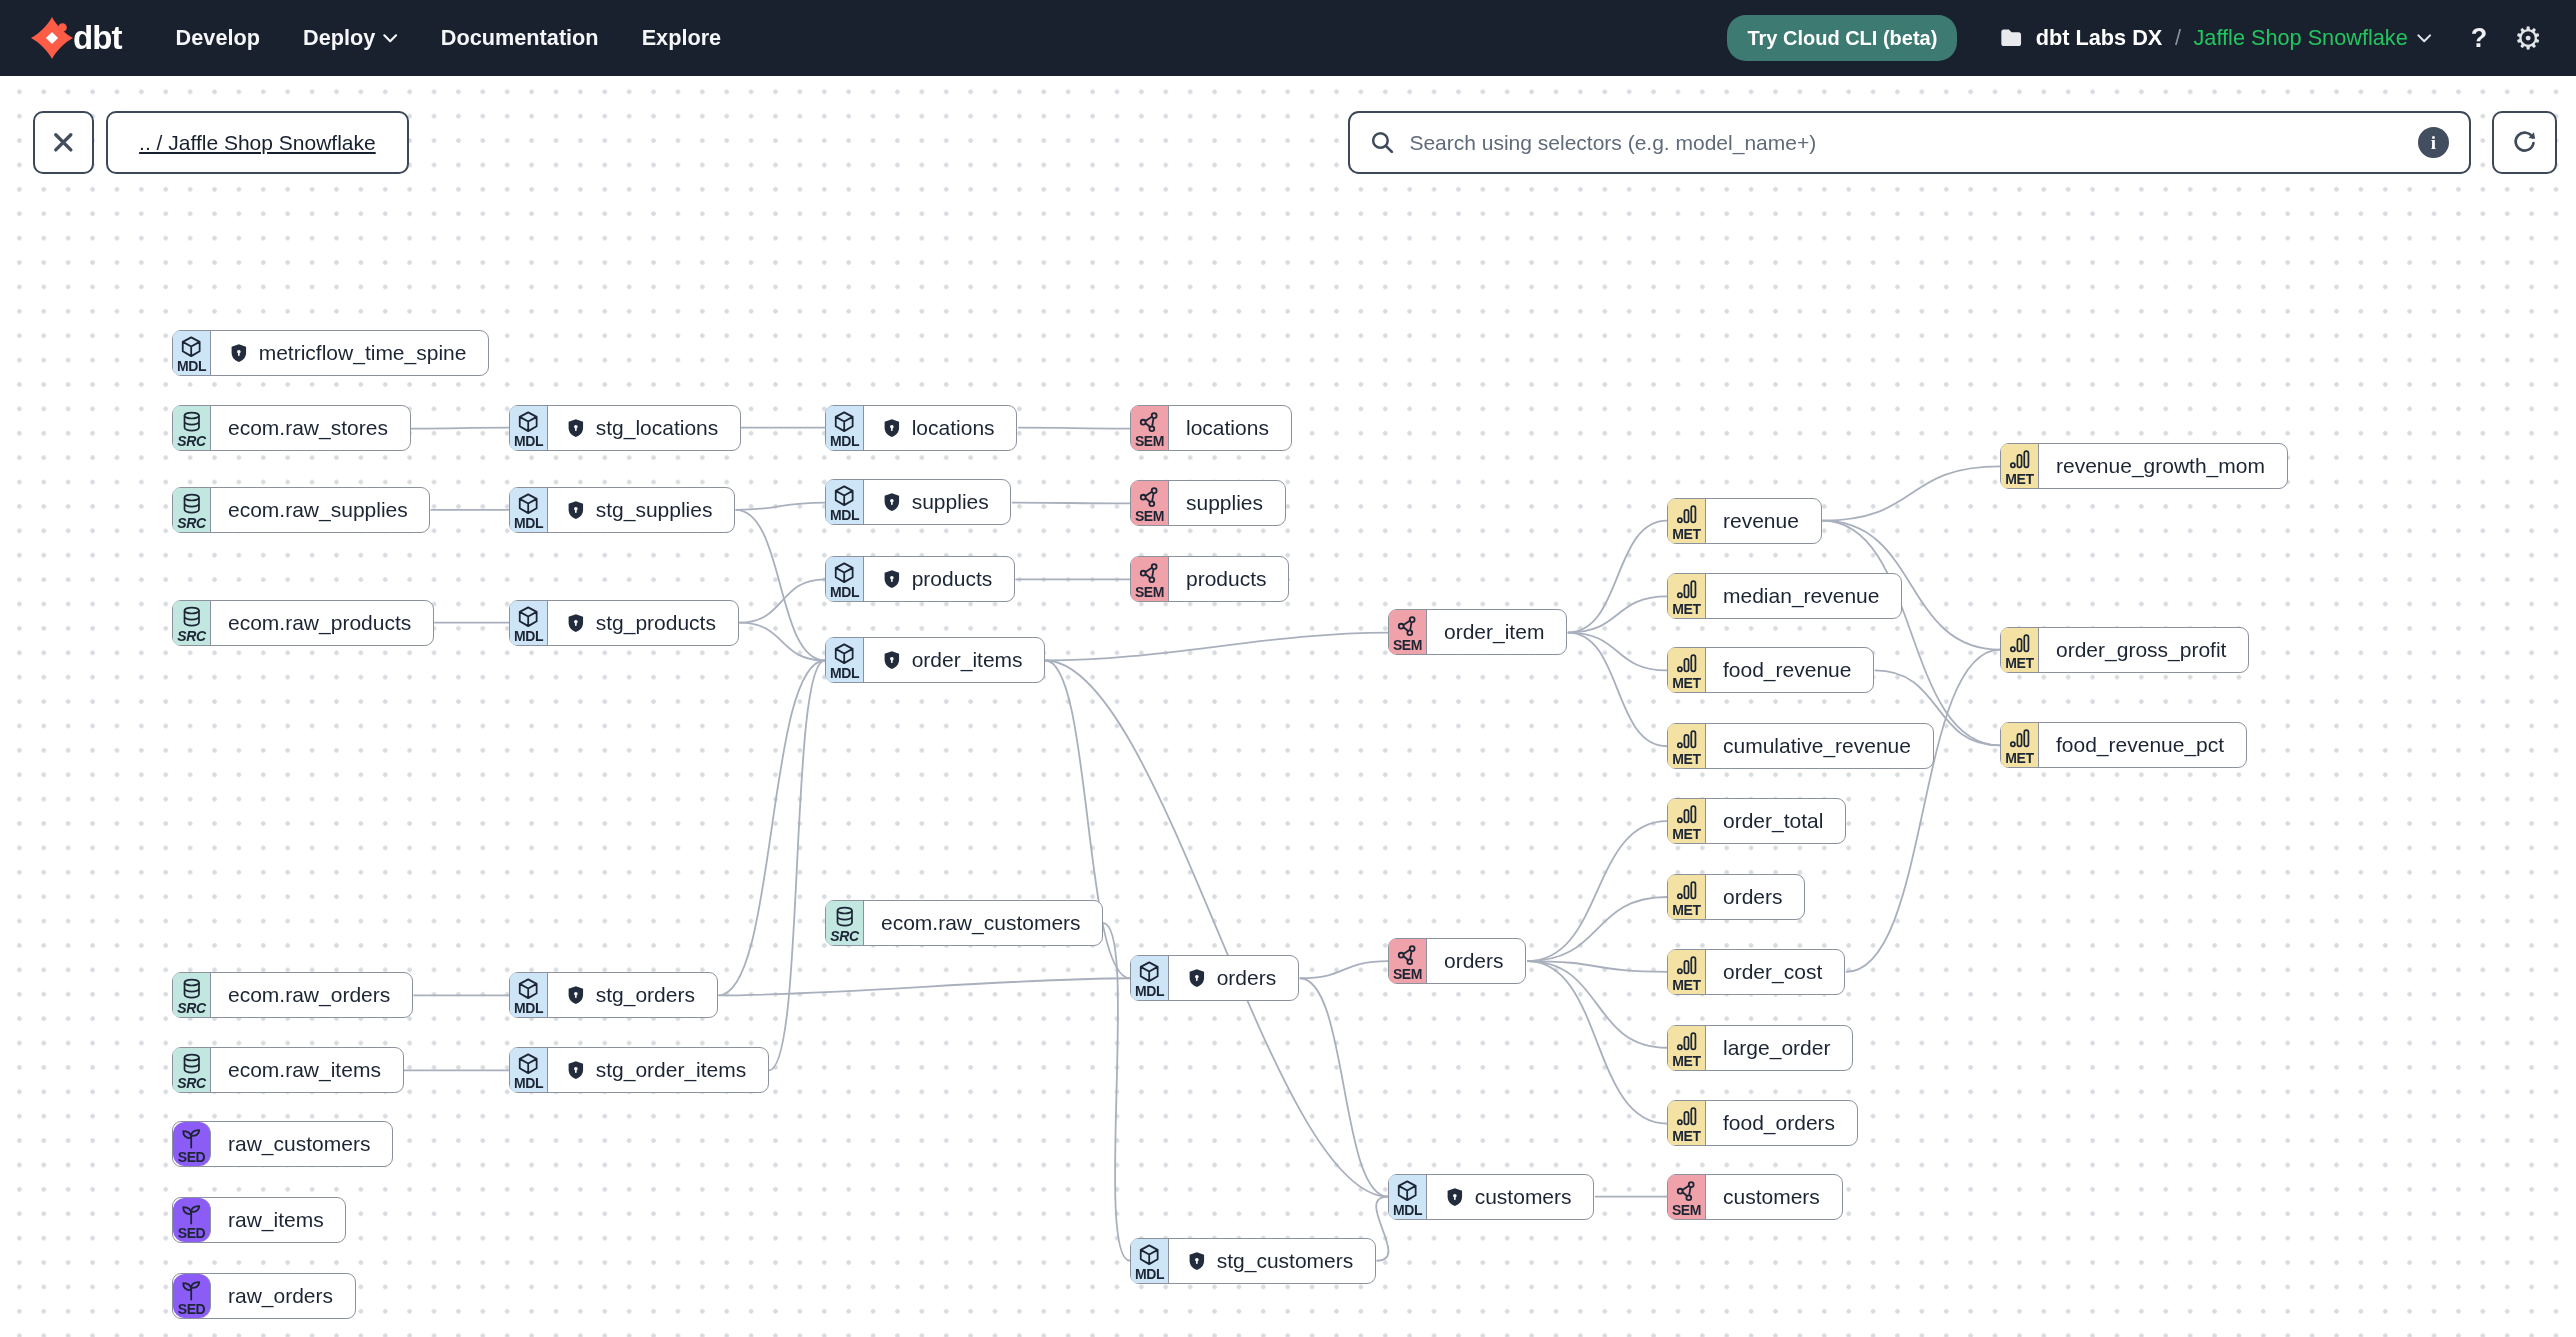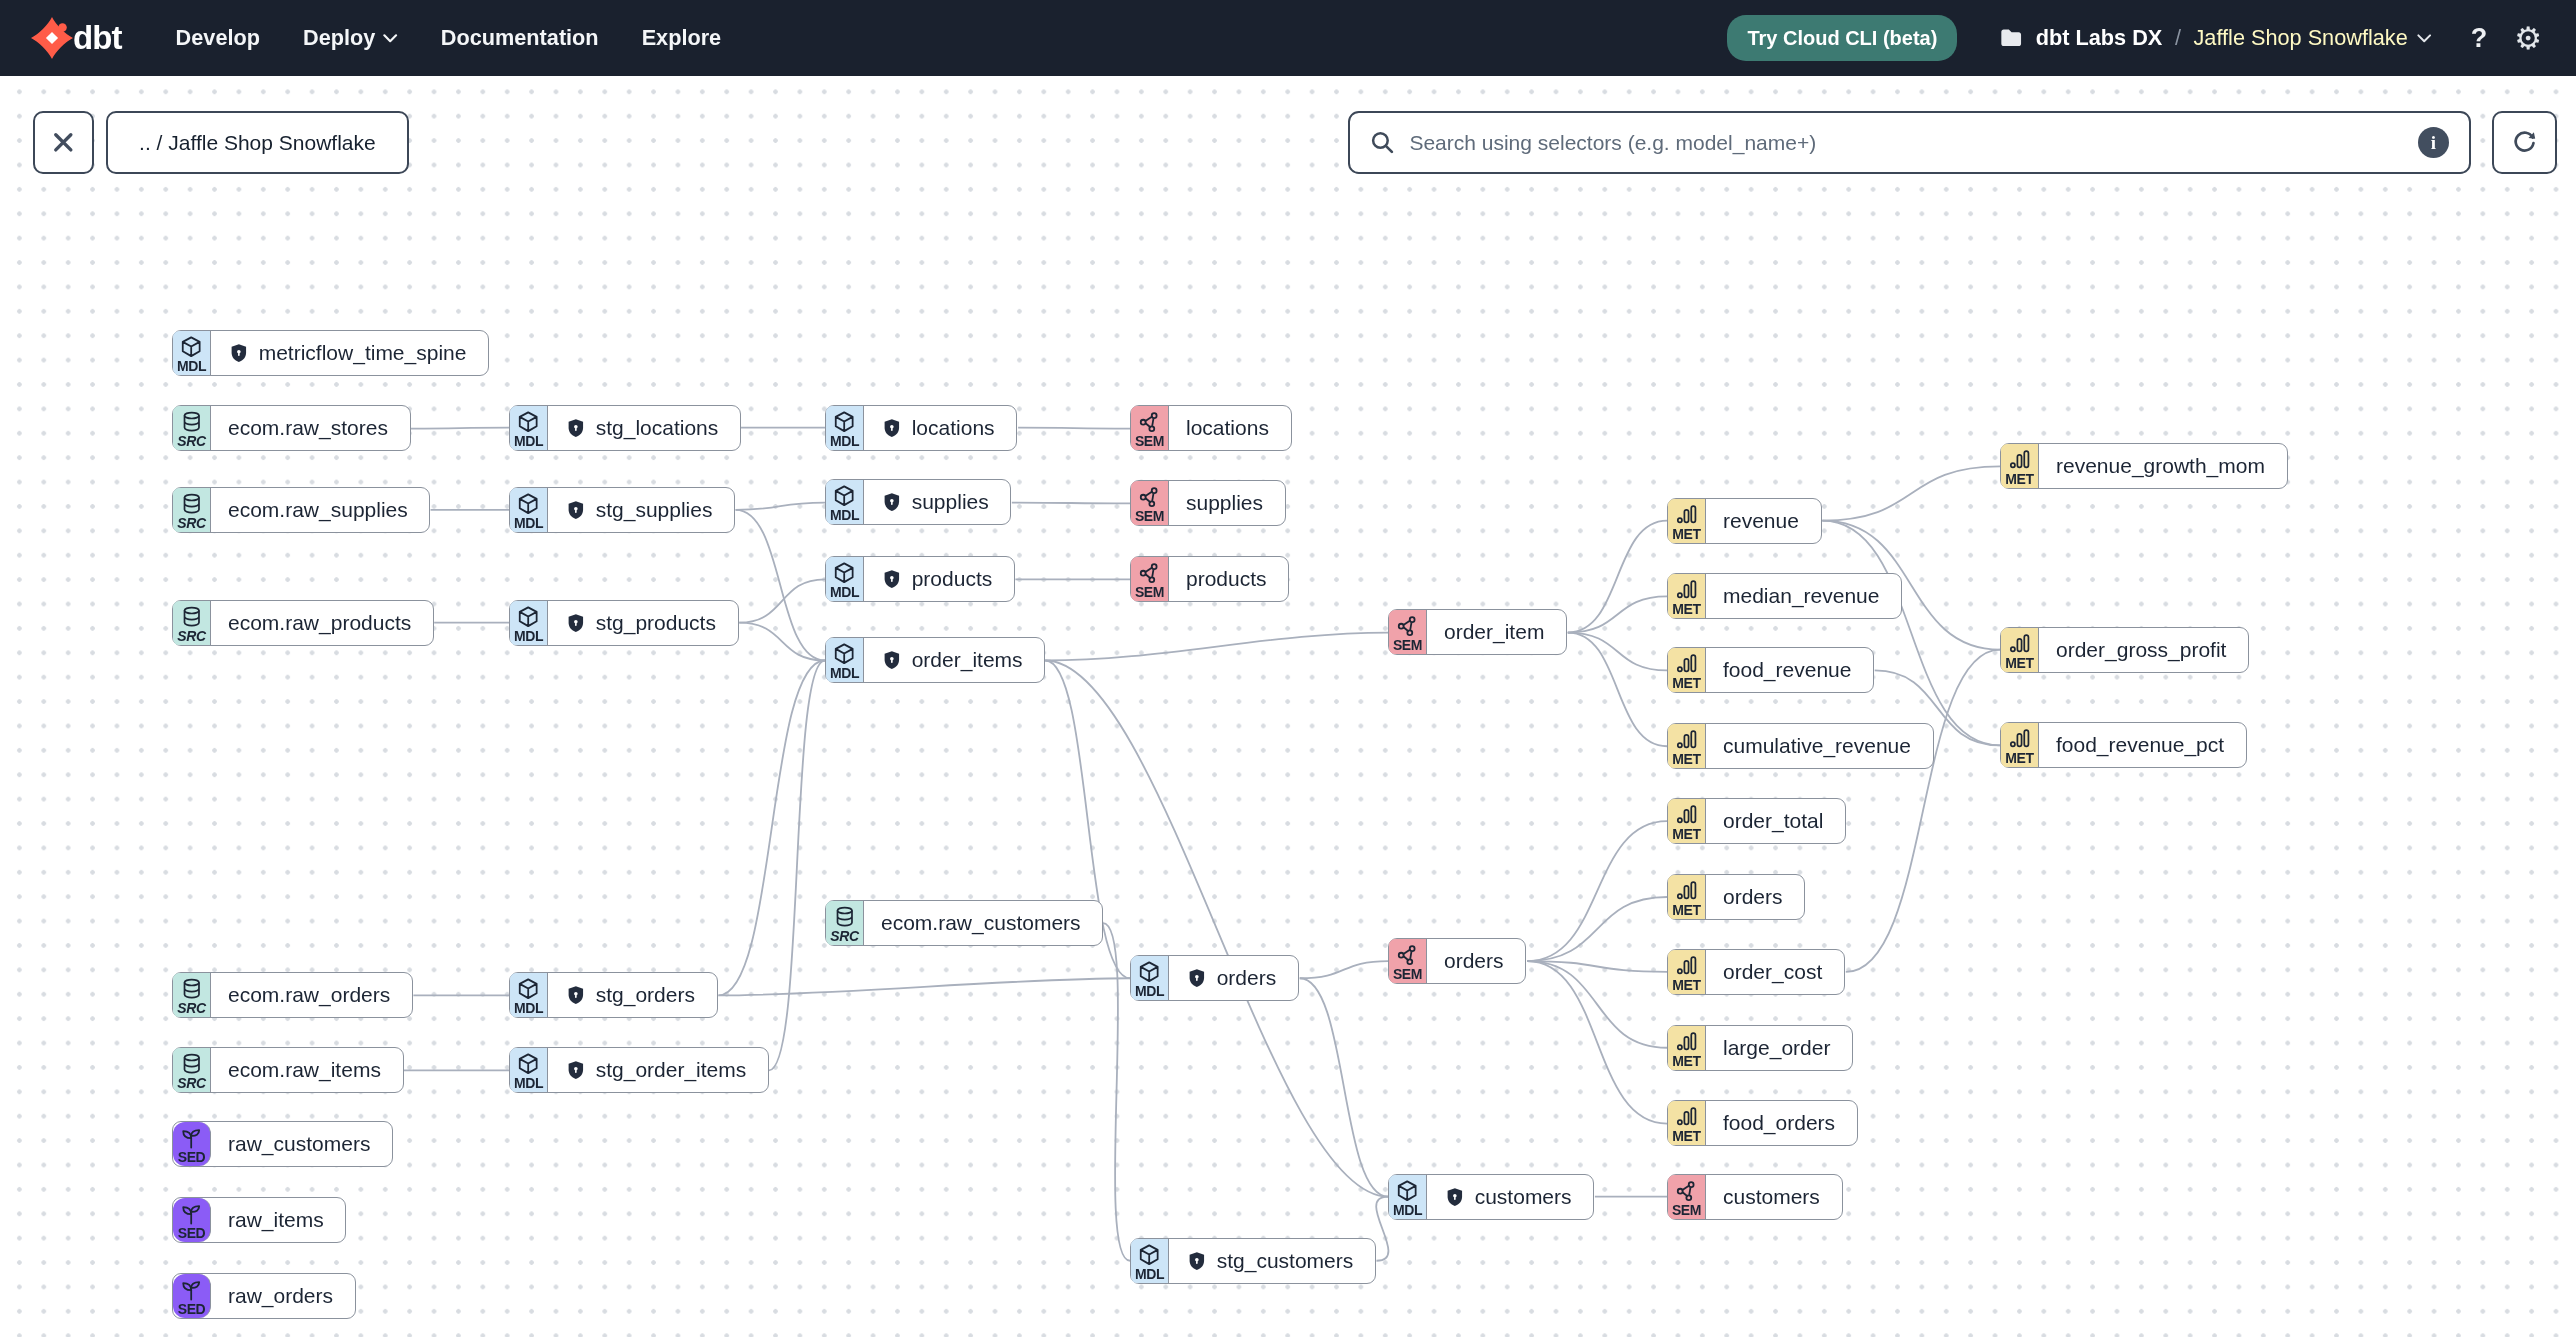--- a/index.html
+++ b/index.html
@@ -9,34 +9,34 @@
   .header { height:76px; background:#1a212e; display:flex; align-items:center; padding:0 34px 0 31px; position:relative; z-index:10; }
   .logo { display:flex; align-items:center; margin-right:54px; }
   .logo-word { color:#fff; font-size:33px; font-weight:700; letter-spacing:-0.9px; }
   .nav { display:flex; align-items:center; gap:43px; }
   .nav-item { color:#f4f6f8; font-size:21.7px; font-weight:600; display:flex; align-items:center; gap:8.1px; cursor:pointer; }
   .header-right { margin-left:auto; display:flex; align-items:center; gap:27px; }
   .cta { background:#3d7a72; color:#fff; font-size:20px; font-weight:600; border:none; border-radius:19px; padding:11.7px 20px; cursor:pointer; }
   .crumbs { display:flex; align-items:center; gap:12.6px; margin-left:14.4px; }
   .acct { color:#fff; font-size:21.7px; font-weight:700; }
   .slash { color:#8a93a0; font-size:21.7px; }
-  .proj { color:#fef9c3; font-size:21.7px; font-weight:400; display:flex; align-items:center; gap:9px; cursor:pointer; }
+  .proj { color:#22c55e; font-size:21.7px; font-weight:400; display:flex; align-items:center; gap:9px; cursor:pointer; }
   .help { color:#eef0f3; font-size:27px; font-weight:700; cursor:pointer; margin-left:12.6px; }
   .gear { color:#e2e6ea; font-size:31px; cursor:pointer; line-height:1; }
 
   
   .canvas { position:relative; width:2576px; height:1262px;
     background-image: radial-gradient(circle, #d8dce1 2px, transparent 2.5px);
     background-size: 24.4px 24.4px; background-position: 7.2px 3.6px; }
 
   
   .toolbar { position:absolute; top:35px; left:0; width:100%; display:flex; align-items:center; z-index:5; }
   .tool-box { background:#fff; border:2.3px solid #3c4757; border-radius:10px; height:63px; display:flex; align-items:center; justify-content:center; }
   .close-btn { width:61px; margin-left:32.5px; cursor:pointer; }
-  .crumb-box { margin-left:12.6px; padding:0 31px; font-size:21px; color:#16202e; }
+  .crumb-box { margin-left:12.6px; padding:0 31px; font-size:21px; color:#16202e;text-decoration:underline; }
   .search-wrap { position:absolute; left:1348px; top:0; width:1123px; height:63px; background:#fff; border:2.3px solid #3c4757; border-radius:10.8px; display:flex; align-items:center; padding:0 20px; }
   .search-input { flex:1; border:none; outline:none; font-size:21px; color:#16202e; margin-left:14.4px; background:transparent; }
   .search-input::placeholder { color:#5f6b7a; }
   .info-dot { width:31px; height:31px; border-radius:50%; background:#424e5f; color:#fff; display:flex; align-items:center; justify-content:center; font-size:19px; font-weight:700; font-family:"Liberation Serif", serif; cursor:pointer; }
   .refresh-btn { position:absolute; left:2492px; top:0; width:65px; cursor:pointer; }
 
   
   .node { position:absolute; display:inline-flex; align-items:stretch; height:46px; background:#fff;
     border:1.8px solid #8b929d; border-radius:9px; z-index:2; cursor:pointer; }
   .ic { width:38px; flex:0 0 38px; display:flex; flex-direction:column; align-items:center; justify-content:center; border-right:1.8px solid #8b929d; border-radius:6.3px 0 0 6.3px; padding-top:2.7px; }

